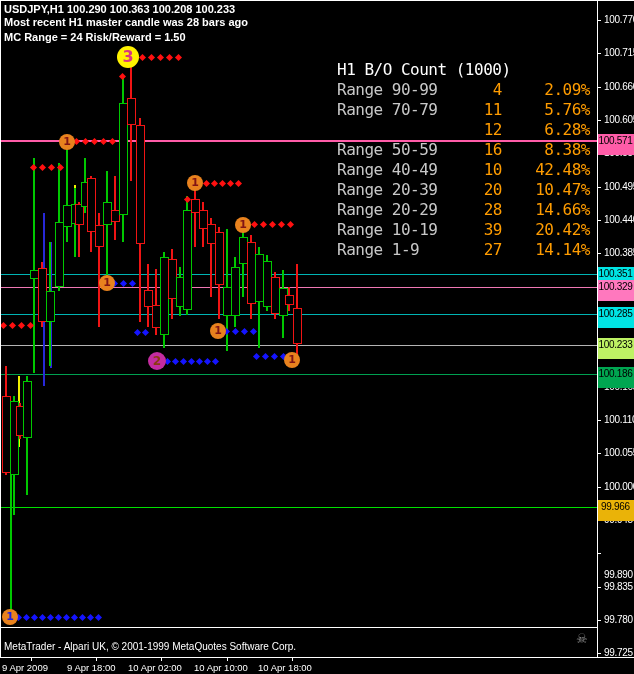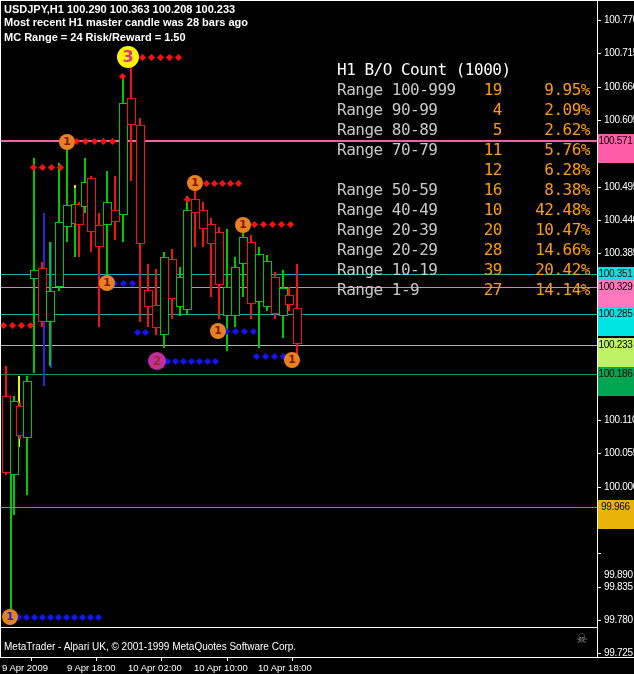--- a/index.html
+++ b/index.html
@@ -23,21 +23,21 @@
            font-family:"DejaVu Sans Mono",monospace;font-size:16px;letter-spacing:-0.5px;margin-top:36px;}
   .bo-title{position:relative;height:20px;line-height:20px;color:#FFFFFF;white-space:nowrap;}
   .bo-row{position:relative;height:20px;line-height:20px;}
   .bo-label{position:absolute;left:0;color:#C8C8C8;white-space:nowrap;}
   .bo-count{position:absolute;right:88px;color:#FF9C00;white-space:nowrap;}
   .bo-pct{position:absolute;right:0;color:#FF9C00;white-space:nowrap;}
   
   #paxis{position:absolute;left:597px;top:0;width:37px;height:658px;z-index:2;}
   .pdash{position:absolute;left:0;width:4px;height:1px;background:#FFFFFF;}
   .plab{position:absolute;left:7px;color:#FFFFFF;font-size:10px;letter-spacing:-0.3px;white-space:nowrap;}
-  .pbadge{position:absolute;left:0;width:37px;height:29px;line-height:13px;color:#000000;
+  .pbadge{position:absolute;left:0;width:37px;height:21px;line-height:13px;color:#000000;
           font-size:10px;letter-spacing:-0.3px;text-align:center;z-index:3;}
   
   #taxis{position:absolute;left:0;top:658px;width:634px;height:16px;z-index:2;text-align:right;}
   .ttick{position:absolute;top:0;width:1px;height:3px;background:#FFFFFF;}
   .tlab{position:absolute;top:4px;color:#FFFFFF;font-size:9.5px;white-space:nowrap;}
   
   #statustext{position:absolute;left:4px;top:641px;color:#FFFFFF;font-size:10px;
               white-space:nowrap;z-index:6;}
   #connicon{position:absolute;left:576px;top:631px;color:#8C8C8C;font-size:13px;z-index:6;
             font-family:"DejaVu Sans",sans-serif;}
@@ -213,33 +213,23 @@
     </div>
 
   <div class="info-line" style="top:3px">USDJPY,H1  100.290 100.363 100.208 100.233</div>
   <div class="info-line" style="top:16px">Most recent H1 master candle was 28 bars ago</div>
   <div class="info-line" style="top:31px">MC Range = 24  Risk/Reward = 1.50</div>
 
   <div id="botable">
     <div class="bo-title">H1 B/O Count (1000)</div>
     <div id="borows">
         <div class="bo-row">
-          <div class="bo-label">Range 100-999</div>
-          <div class="bo-count">19</div>
-          <div class="bo-pct">9.95%</div>
-        </div>
-        <div class="bo-row">
           <div class="bo-label">Range 90-99</div>
           <div class="bo-count">4</div>
           <div class="bo-pct">2.09%</div>
-        </div>
-        <div class="bo-row">
-          <div class="bo-label">Range 80-89</div>
-          <div class="bo-count">5</div>
-          <div class="bo-pct">2.62%</div>
         </div>
         <div class="bo-row">
           <div class="bo-label">Range 70-79</div>
           <div class="bo-count">11</div>
           <div class="bo-pct">5.76%</div>
         </div>
         <div class="bo-row">
           <div class="bo-count">12</div>
           <div class="bo-pct">6.28%</div>
         </div>

